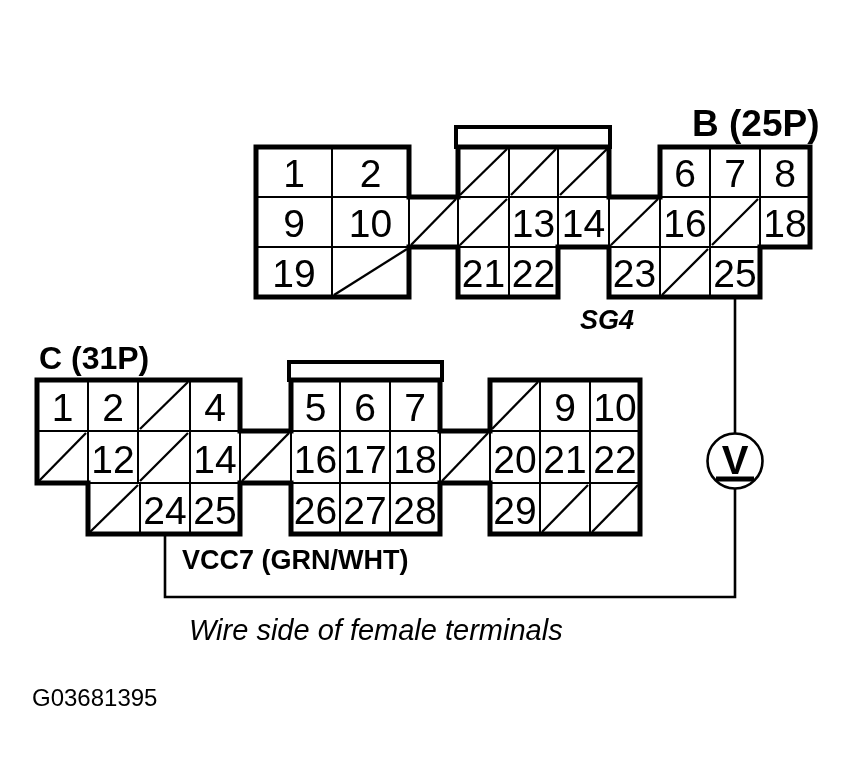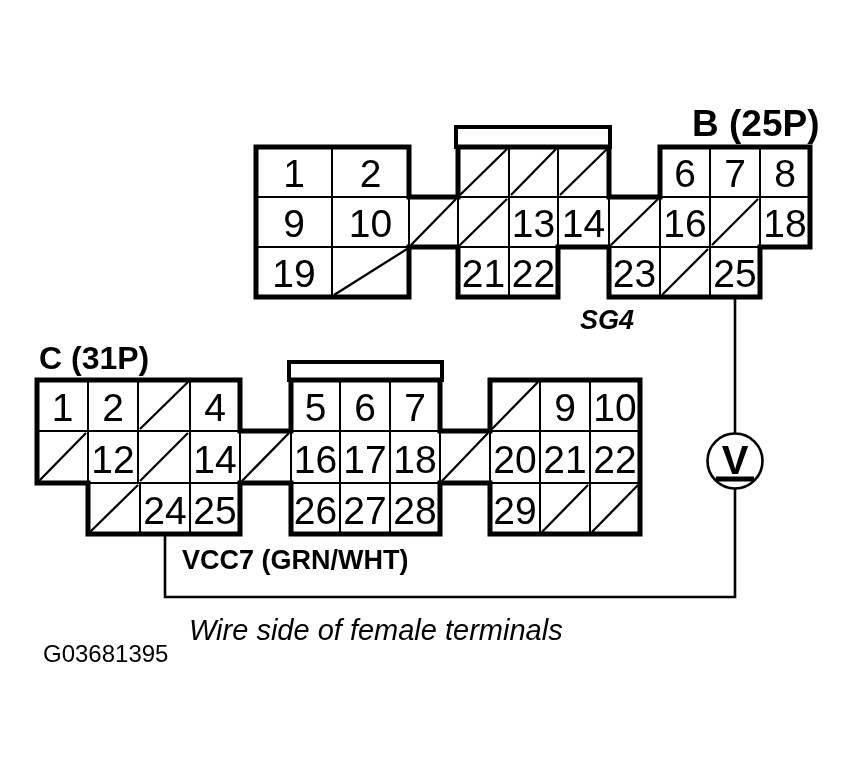--- a/index.html
+++ b/index.html
@@ -8,21 +8,21 @@
     font-family:"Liberation Sans", sans-serif; color:#000; overflow:hidden;
   }
   .canvas svg { position:absolute; left:0; top:0; }
   .txt { position:absolute; white-space:nowrap; }
   .title   { left:256px; top:66px;  font-size:31px; font-weight:bold; letter-spacing:1px; }
   .b-label { left:692px; top:103px; font-size:37px; font-weight:bold; }
   .c-label { left:39px;  top:340px; font-size:32px; font-weight:bold; }
   .sg4     { left:580px; top:305px; font-size:27px; font-weight:bold; line-height:30px;font-style:italic; }
   .vcc7    { left:182px; top:545px; font-size:27px; font-weight:bold; }
   .caption { left:189px; top:614px; font-size:29px;font-style:italic; }
-  .docid   { left:32px;  top:640px; font-size:24px;margin-left:11px; }
+  .docid   { left:32px;  top:684px; font-size:24px; }
 
   .cell    { fill:none; stroke:#000; stroke-width:2; }
   .slash   { stroke:#000; stroke-width:2.3; }
   .cap     { fill:none; stroke:#000; stroke-width:4; }
   .outline { fill:none; stroke:#000; stroke-width:5; }
   .wire    { fill:none; stroke:#000; stroke-width:2.6; }
   .meterc  { fill:none; stroke:#000; stroke-width:2.6; }
   .pin  { font:39px "Liberation Sans", sans-serif; fill:#000; text-anchor:middle; }
   .vsym { font:bold 40px "Liberation Sans", sans-serif; fill:#000; text-anchor:middle; }
   .vbar { stroke:#000; stroke-width:5; }

